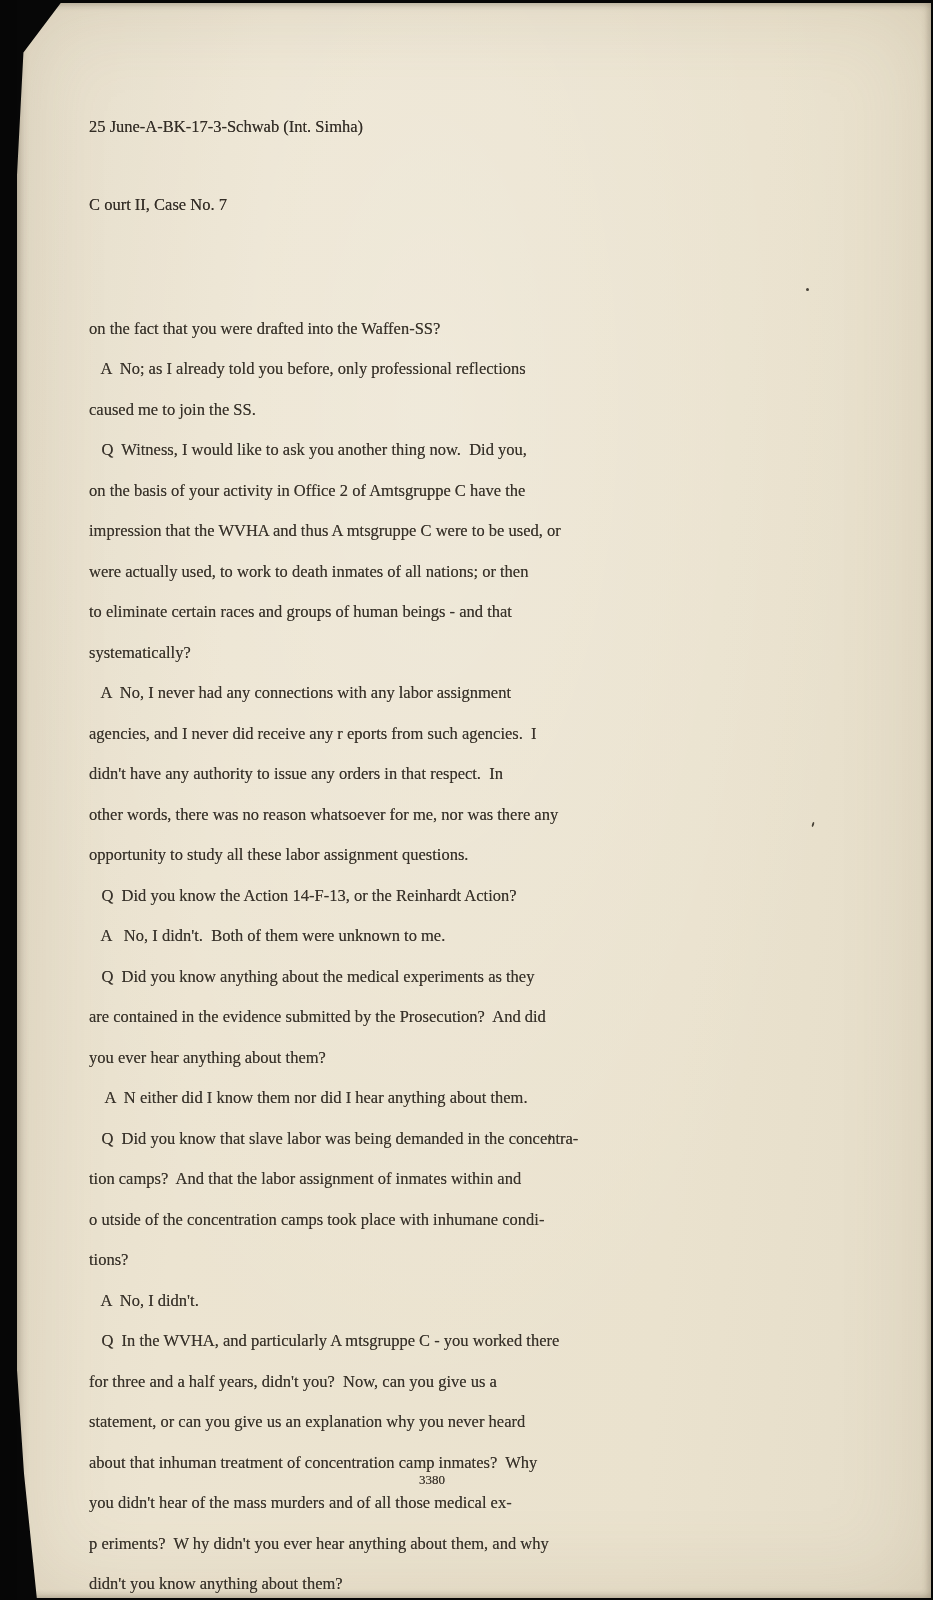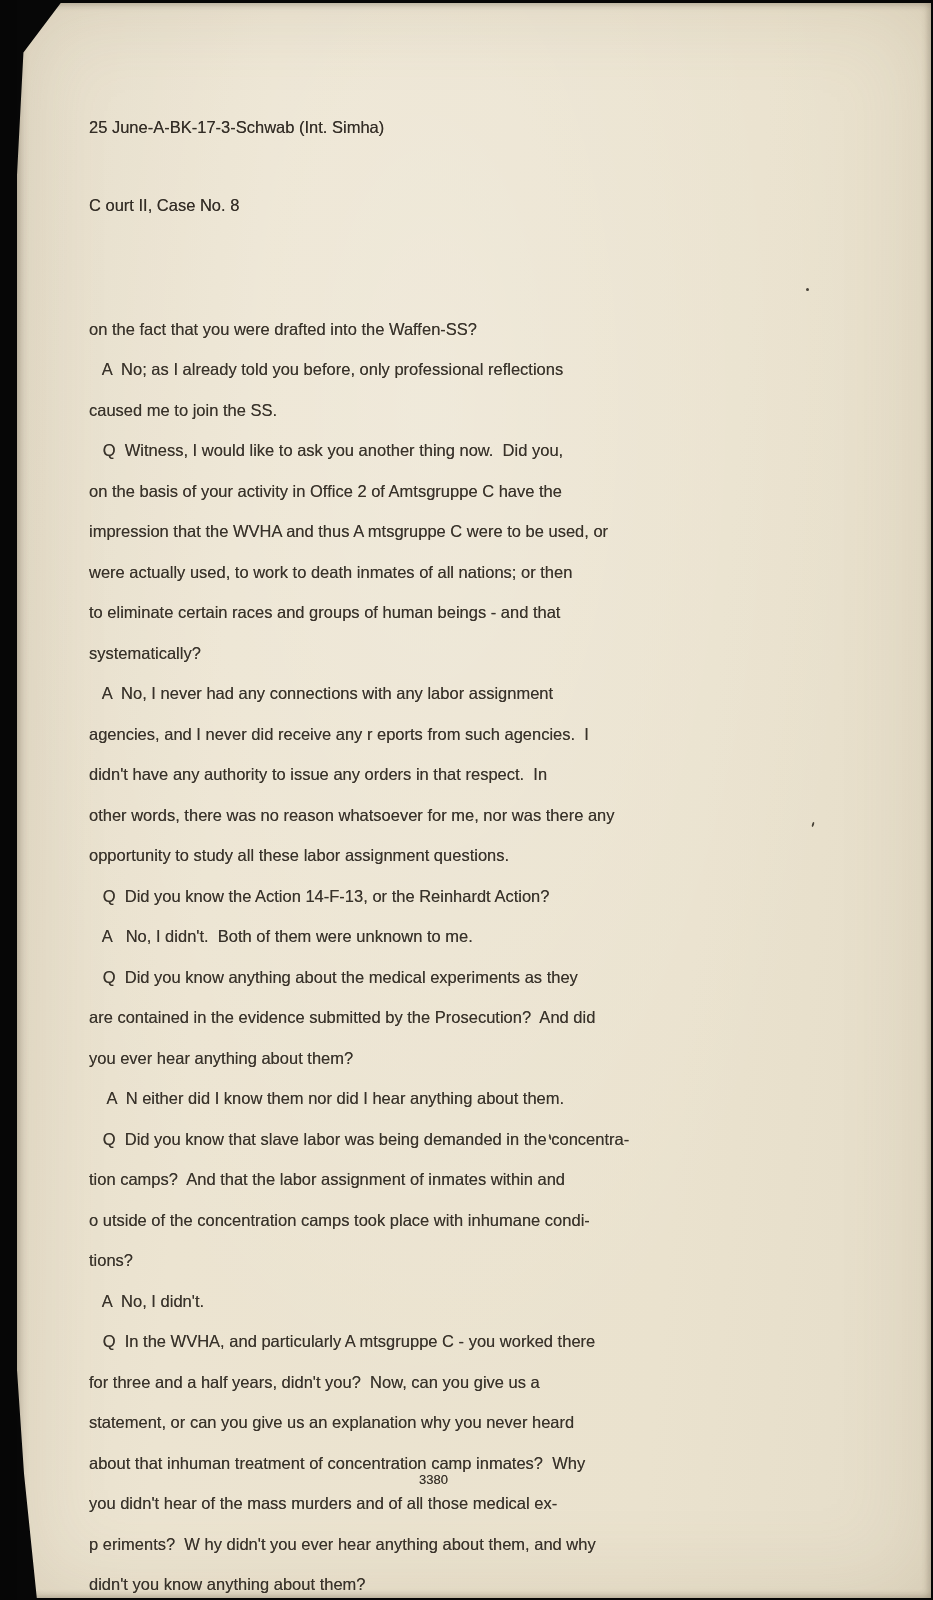--- a/index.html
+++ b/index.html
@@ -1,18 +1,18 @@
 <!DOCTYPE html>
 <html><head>
 <meta charset="utf-8">
 <style>
   html,body{margin:0;padding:0;background:#000;}
   .scan{
     position:relative;width:933px;height:1600px;background:#060606;overflow:hidden;
-    font-family:Liberation Sans, sans-serif;
+    font-family:Liberation Serif, serif;
   }
   .paper{
     position:absolute;left:17px;top:3px;right:2px;bottom:2px;
     background:
       radial-gradient(ellipse at 45% 25%, rgba(255,255,255,0.22), rgba(255,255,255,0) 62%),
       linear-gradient(95deg,#e5ddca,#ece4d1 25%,#eae2ce 72%,#e5ddc9);
     background-color:#e9e1ce;
     box-shadow: inset 0 0 90px rgba(140,115,80,0.18), inset -3px 0 7px rgba(60,50,35,0.22), inset 3px 0 8px rgba(60,50,35,0.28);
   }
   .wedge-top{
@@ -46,21 +46,21 @@
 </head>
 <body>
 
 <div class="scan">
   <div class="paper"></div>
   <div class="wedge-top"></div>
   <div class="wedge-bottom"></div>
 
   <div class="header">
     <div>25 June-A-BK-17-3-Schwab (Int. Simha)</div>
-    <div>C ourt II, Case No. 8</div>
+    <div>C ourt II, Case No. 7</div>
   </div>
 
   <div class="bodytext">
     
   <div class="line">on the fact that you were drafted into the Waffen-SS?</div><div class="line">   A  No; as I already told you before, only professional reflections</div><div class="line">caused me to join the SS.</div><div class="line">   Q  Witness, I would like to ask you another thing now.  Did you,</div><div class="line">on the basis of your activity in Office 2 of Amtsgruppe C have the</div><div class="line">impression that the WVHA and thus A mtsgruppe C were to be used, or</div><div class="line">were actually used, to work to death inmates of all nations; or then</div><div class="line">to eliminate certain races and groups of human beings - and that</div><div class="line">systematically?</div><div class="line">   A  No, I never had any connections with any labor assignment</div><div class="line">agencies, and I never did receive any r eports from such agencies.  I</div><div class="line">didn't have any authority to issue any orders in that respect.  In</div><div class="line">other words, there was no reason whatsoever for me, nor was there any</div><div class="line">opportunity to study all these labor assignment questions.</div><div class="line">   Q  Did you know the Action 14-F-13, or the Reinhardt Action?</div><div class="line">   A   No, I didn't.  Both of them were unknown to me.</div><div class="line">   Q  Did you know anything about the medical experiments as they</div><div class="line">are contained in the evidence submitted by the Prosecution?  And did</div><div class="line">you ever hear anything about them?</div><div class="line">    A  N either did I know them nor did I hear anything about them.</div><div class="line">   Q  Did you know that slave labor was being demanded in the concentra-</div><div class="line">tion camps?  And that the labor assignment of inmates within and</div><div class="line">o utside of the concentration camps took place with inhumane condi-</div><div class="line">tions?</div><div class="line">   A  No, I didn't.</div><div class="line">   Q  In the WVHA, and particularly A mtsgruppe C - you worked there</div><div class="line">for three and a half years, didn't you?  Now, can you give us a</div><div class="line">statement, or can you give us an explanation why you never heard</div><div class="line">about that inhuman treatment of concentration camp inmates?  Why</div><div class="line">you didn't hear of the mass murders and of all those medical ex-</div><div class="line">p eriments?  W hy didn't you ever hear anything about them, and why</div><div class="line">didn't you know anything about them?</div></div>
 
   <div class="footer">3380</div>
 
   <div class="speck s1"></div>
   <div class="speck s2"></div>

